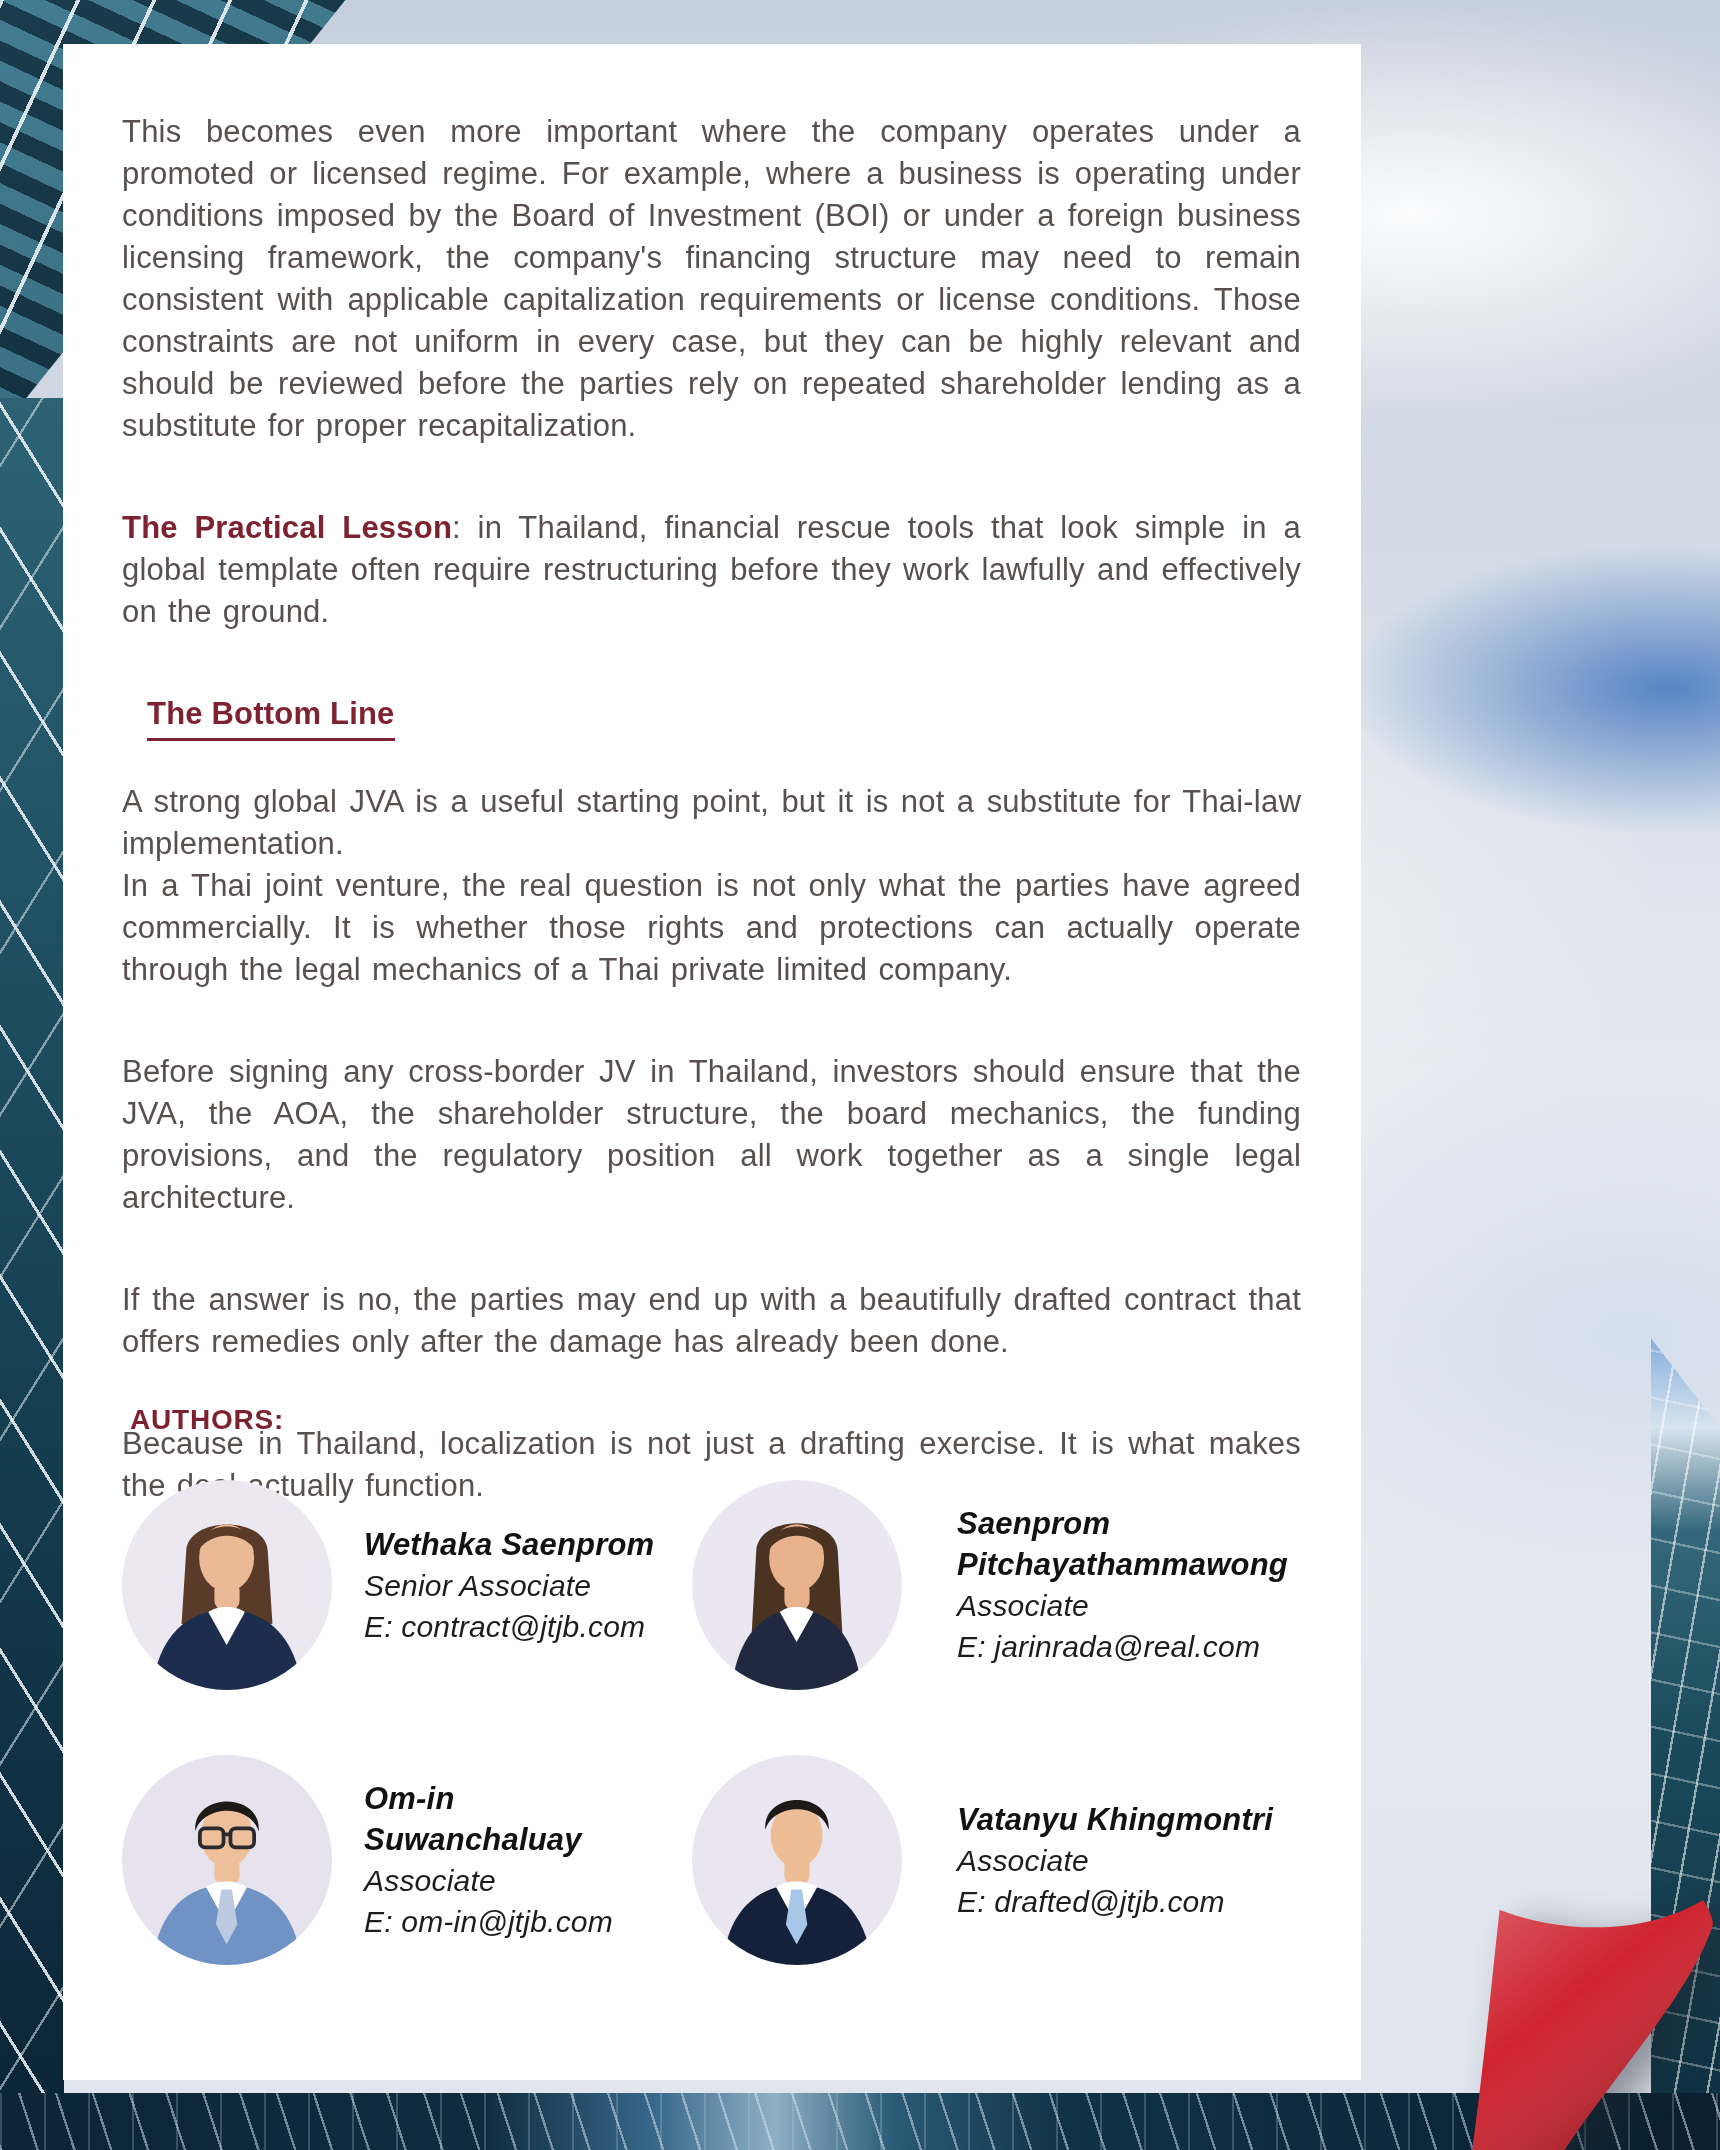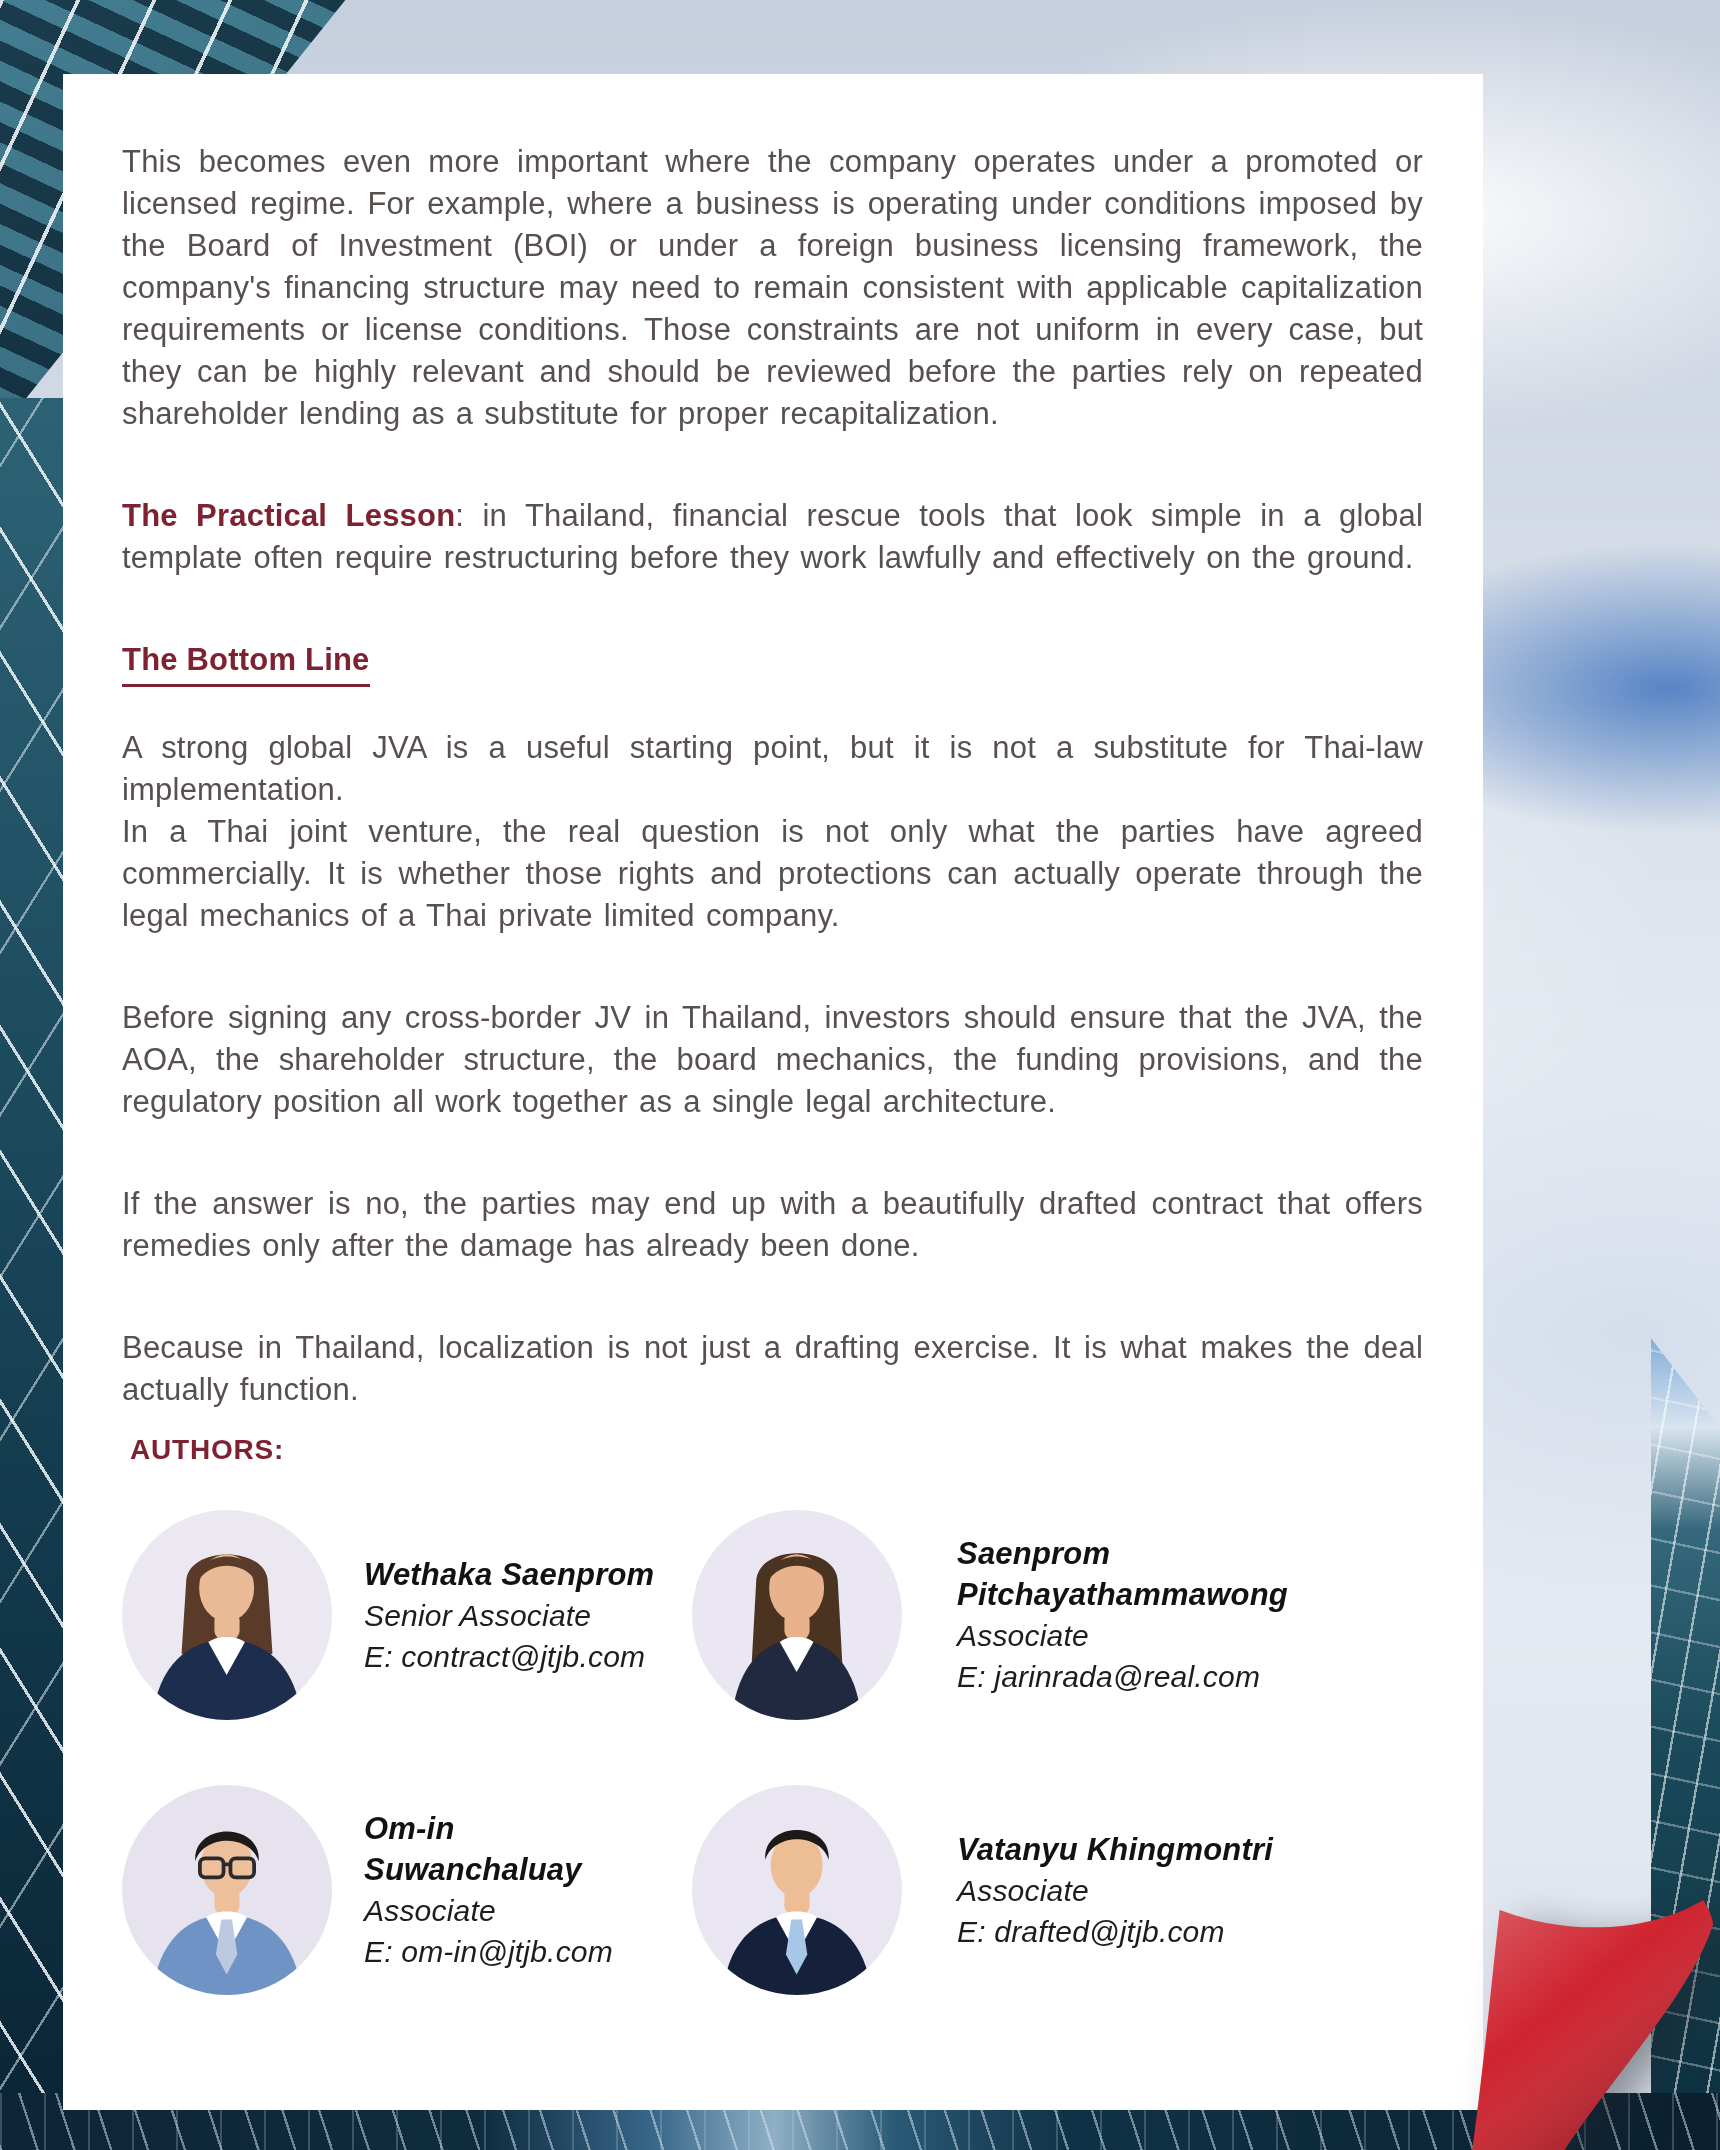--- a/index.html
+++ b/index.html
@@ -43,37 +43,38 @@
   }
   .bg-bottom{
     position:absolute;left:0;top:2093px;width:1720px;height:58px;
     background:
       repeating-linear-gradient(72deg, rgba(215,230,240,.5) 0 2.3px, transparent 2.3px 35px),
       repeating-linear-gradient(90deg, rgba(190,210,224,.25) 0 2.3px, transparent 2.3px 44px),
       linear-gradient(90deg,#0d2536 0%,#0f2c3f 28%,#38678a 38%,#8fb0c6 45%,#2a5a76 52%,#103246 62%,#0a1f2f 100%);
   }
   
   .card{
-    position:absolute;left:63px;top:74px;width:1420px;height:2036px;
+    position:absolute;left:63px;top:44px;width:1298px;height:2036px;
     background:#ffffff;
   }
   .card-inner{position:absolute;left:59px;right:60px;top:67px;}
   p.body{
     font-size:31px;line-height:42px;color:var(--body_text,#57504f);
     text-align:justify;margin:0 0 60px 0;letter-spacing:0.2px;word-spacing:2.3px;
   }
   .maroon{color:var(--accent_maroon,#7e2231);}
   .lead-label{font-weight:700;}
   h3.bottom-line{
     font-size:31px;line-height:42px;font-weight:700;margin:0 0 40px 0;
     letter-spacing:0.2px;
   }
   h3.bottom-line span{
     display:inline-block;border-bottom:3.8px solid var(--accent_maroon,#7e2231);
     padding-bottom:3.1px;
+    margin-left:25px;
   }
   h2.authors-heading{
     position:absolute;left:59px;top:1352px;margin:8px;
     font-size:28px;font-weight:800;letter-spacing:0.8px;
   }
   
   .authors{position:absolute;left:59px;right:60px;top:1436px;}
   .authors-row{display:flex;height:210px;margin-bottom:65px;font-style:italic;}
   .author-card{display:flex;align-items:center;min-width:0;}
   .author-card.col1{flex:0 0 570px;}

